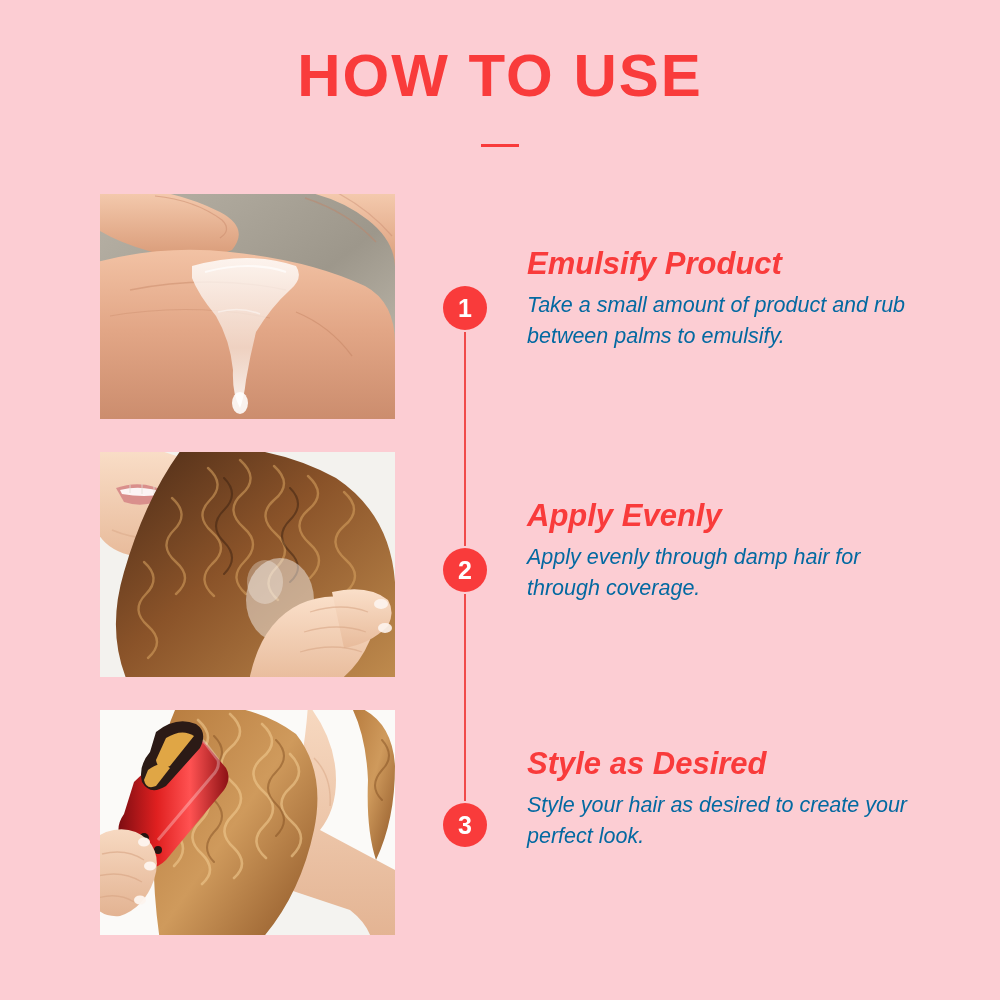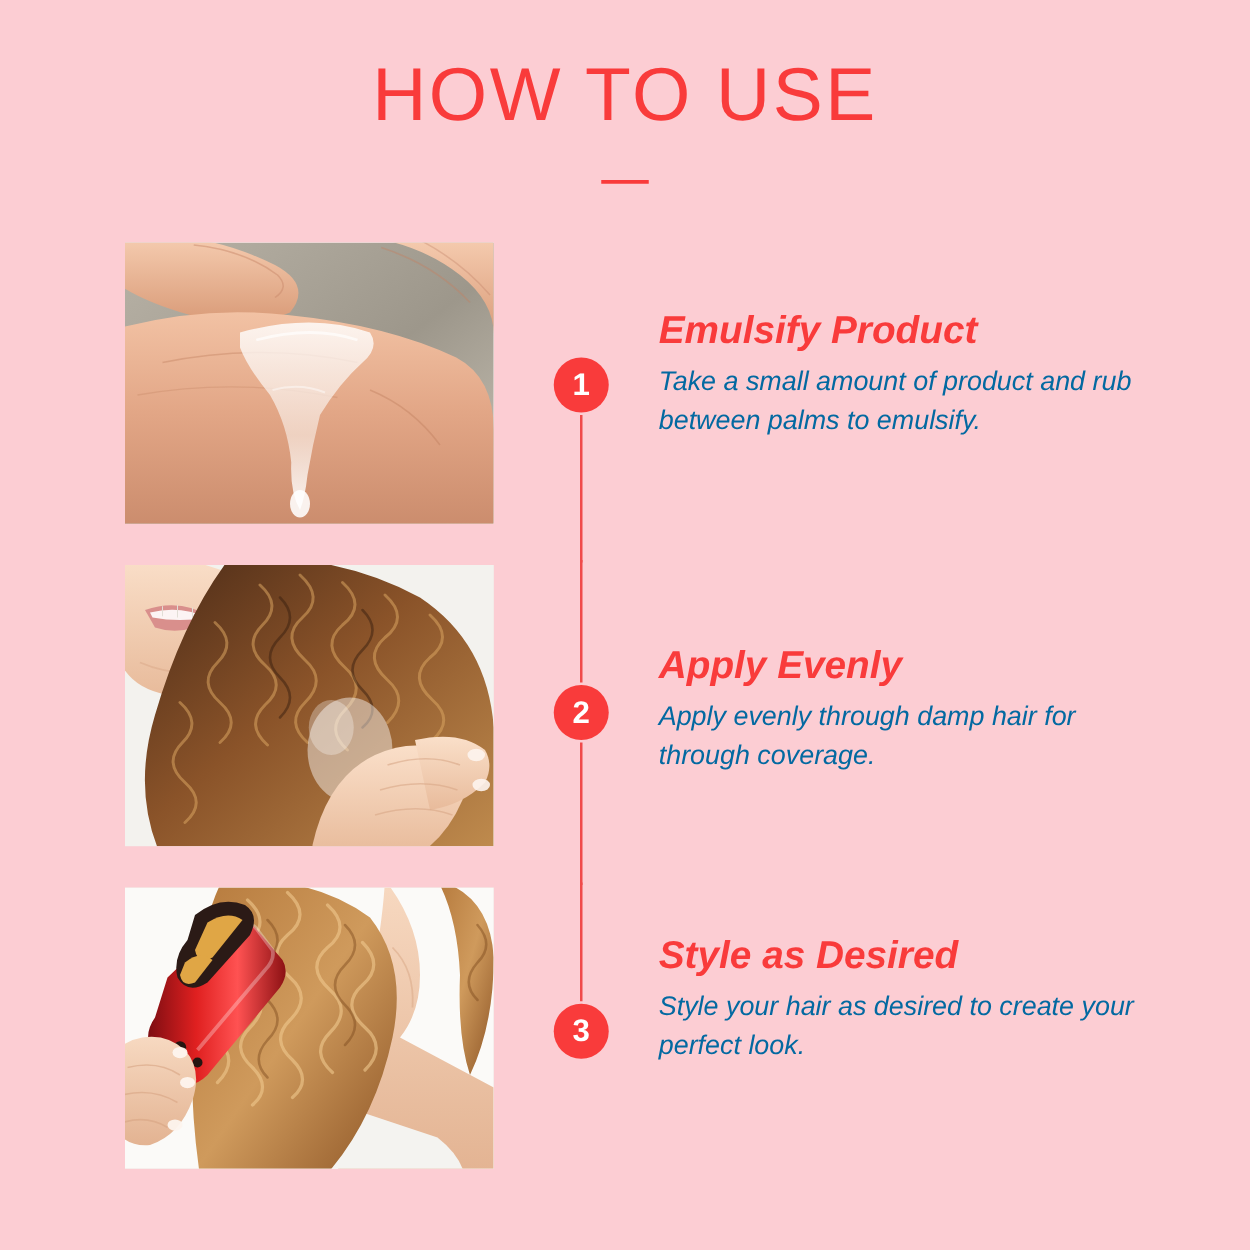--- a/index.html
+++ b/index.html
@@ -24,21 +24,21 @@
   
   .header {
     position: absolute;
     top: 46px;
     left: 0;
     width: 1000px;
     text-align: center;
   }
   .header-title {
     font-size: 60px;
-    font-weight: normal;
+    font-weight: bold;
     letter-spacing: 2px;
     color: #f93b3b;
     line-height: 1;
     margin: 0;
     font-family: "Liberation Sans", sans-serif;
   }
   .header-rule {
     width: 38px;
     height: 3px;
     background: #f93b3b;
@@ -124,21 +124,21 @@
   }
 
   
   .row-1 .timeline .badge   { top: 92px; }
   .row-1 .timeline .connector { top: 138px; height: 118px; }
   .row-1 .step-text { top: 53px; }
 
   .row-2 .timeline .badge   { top: 96px; }
   .row-2 .timeline .connector { top: -4px; height: 98px; }
   .row-2 .timeline .connector-lower { top: 142px; height: 114px; }
-  .row-2 .step-text { top: 63px; }
+  .row-2 .step-text { top: 47px; }
 
   .row-3 .timeline .badge   { top: 93px; }
   .row-3 .timeline .connector { top: -4px; height: 95px; }
   .row-3 .step-text { top: 37px; }
 </style>
 </head>
 <body>
 
 <div id="infographic">
 

